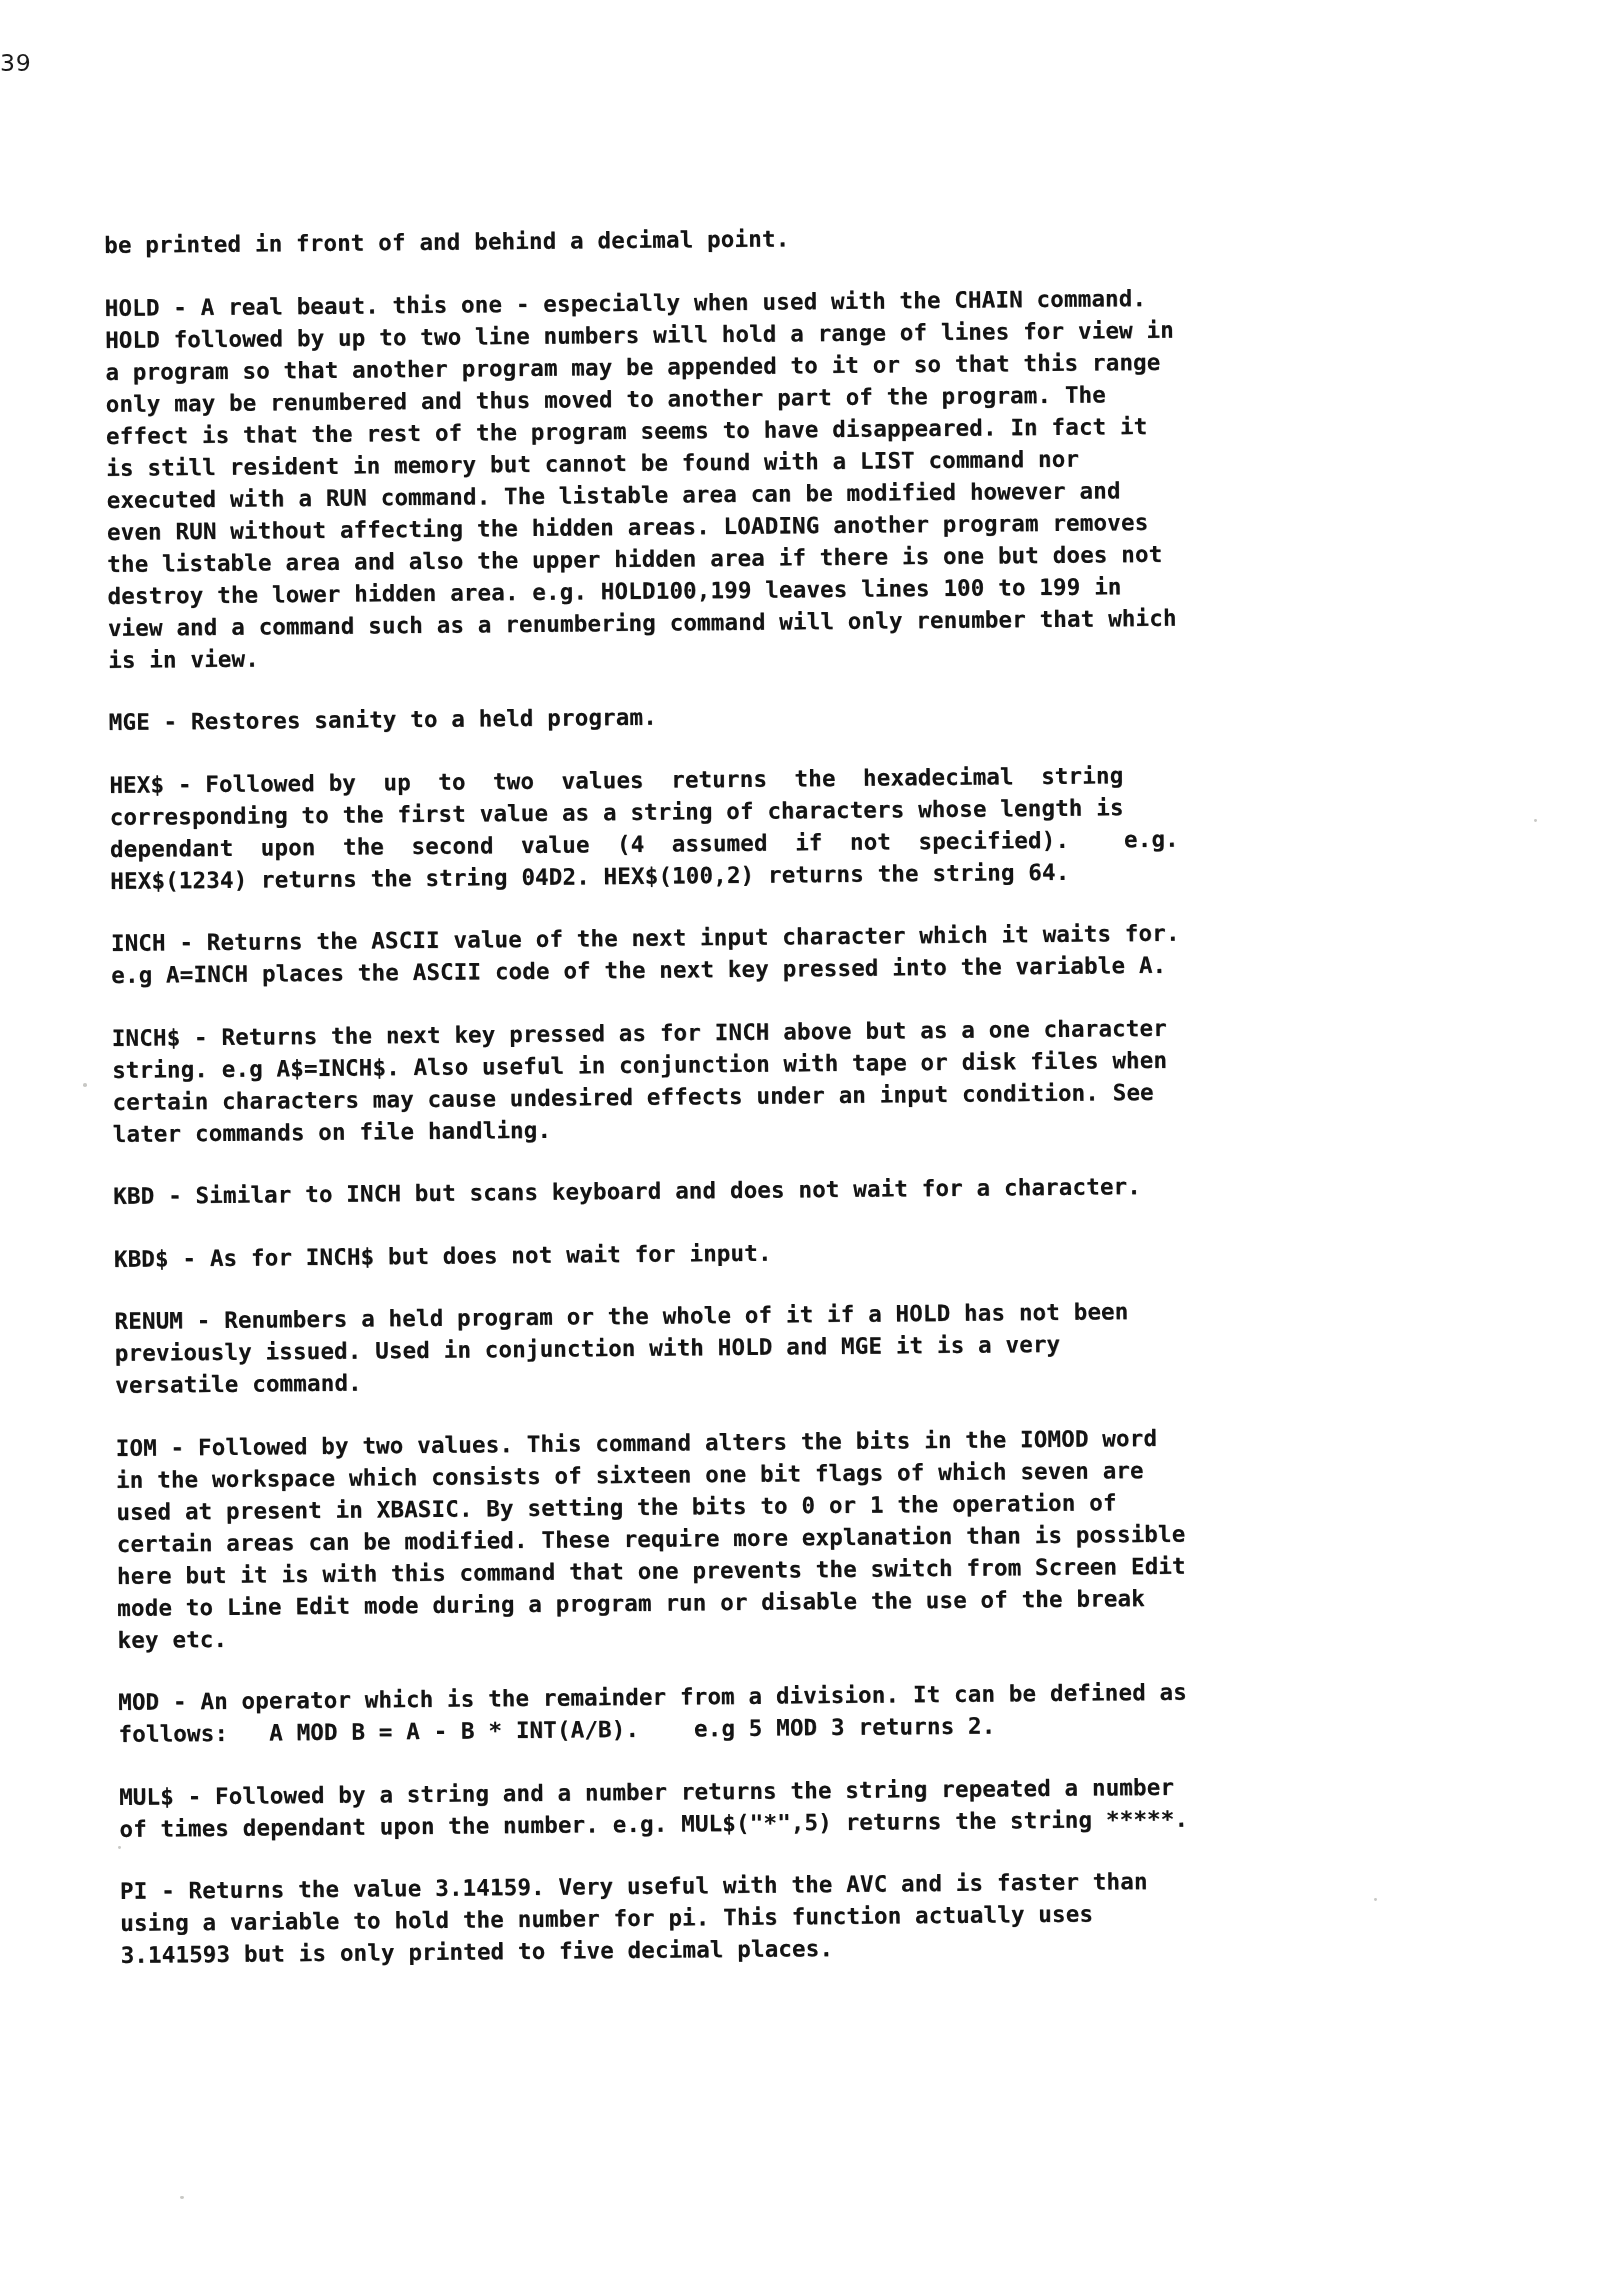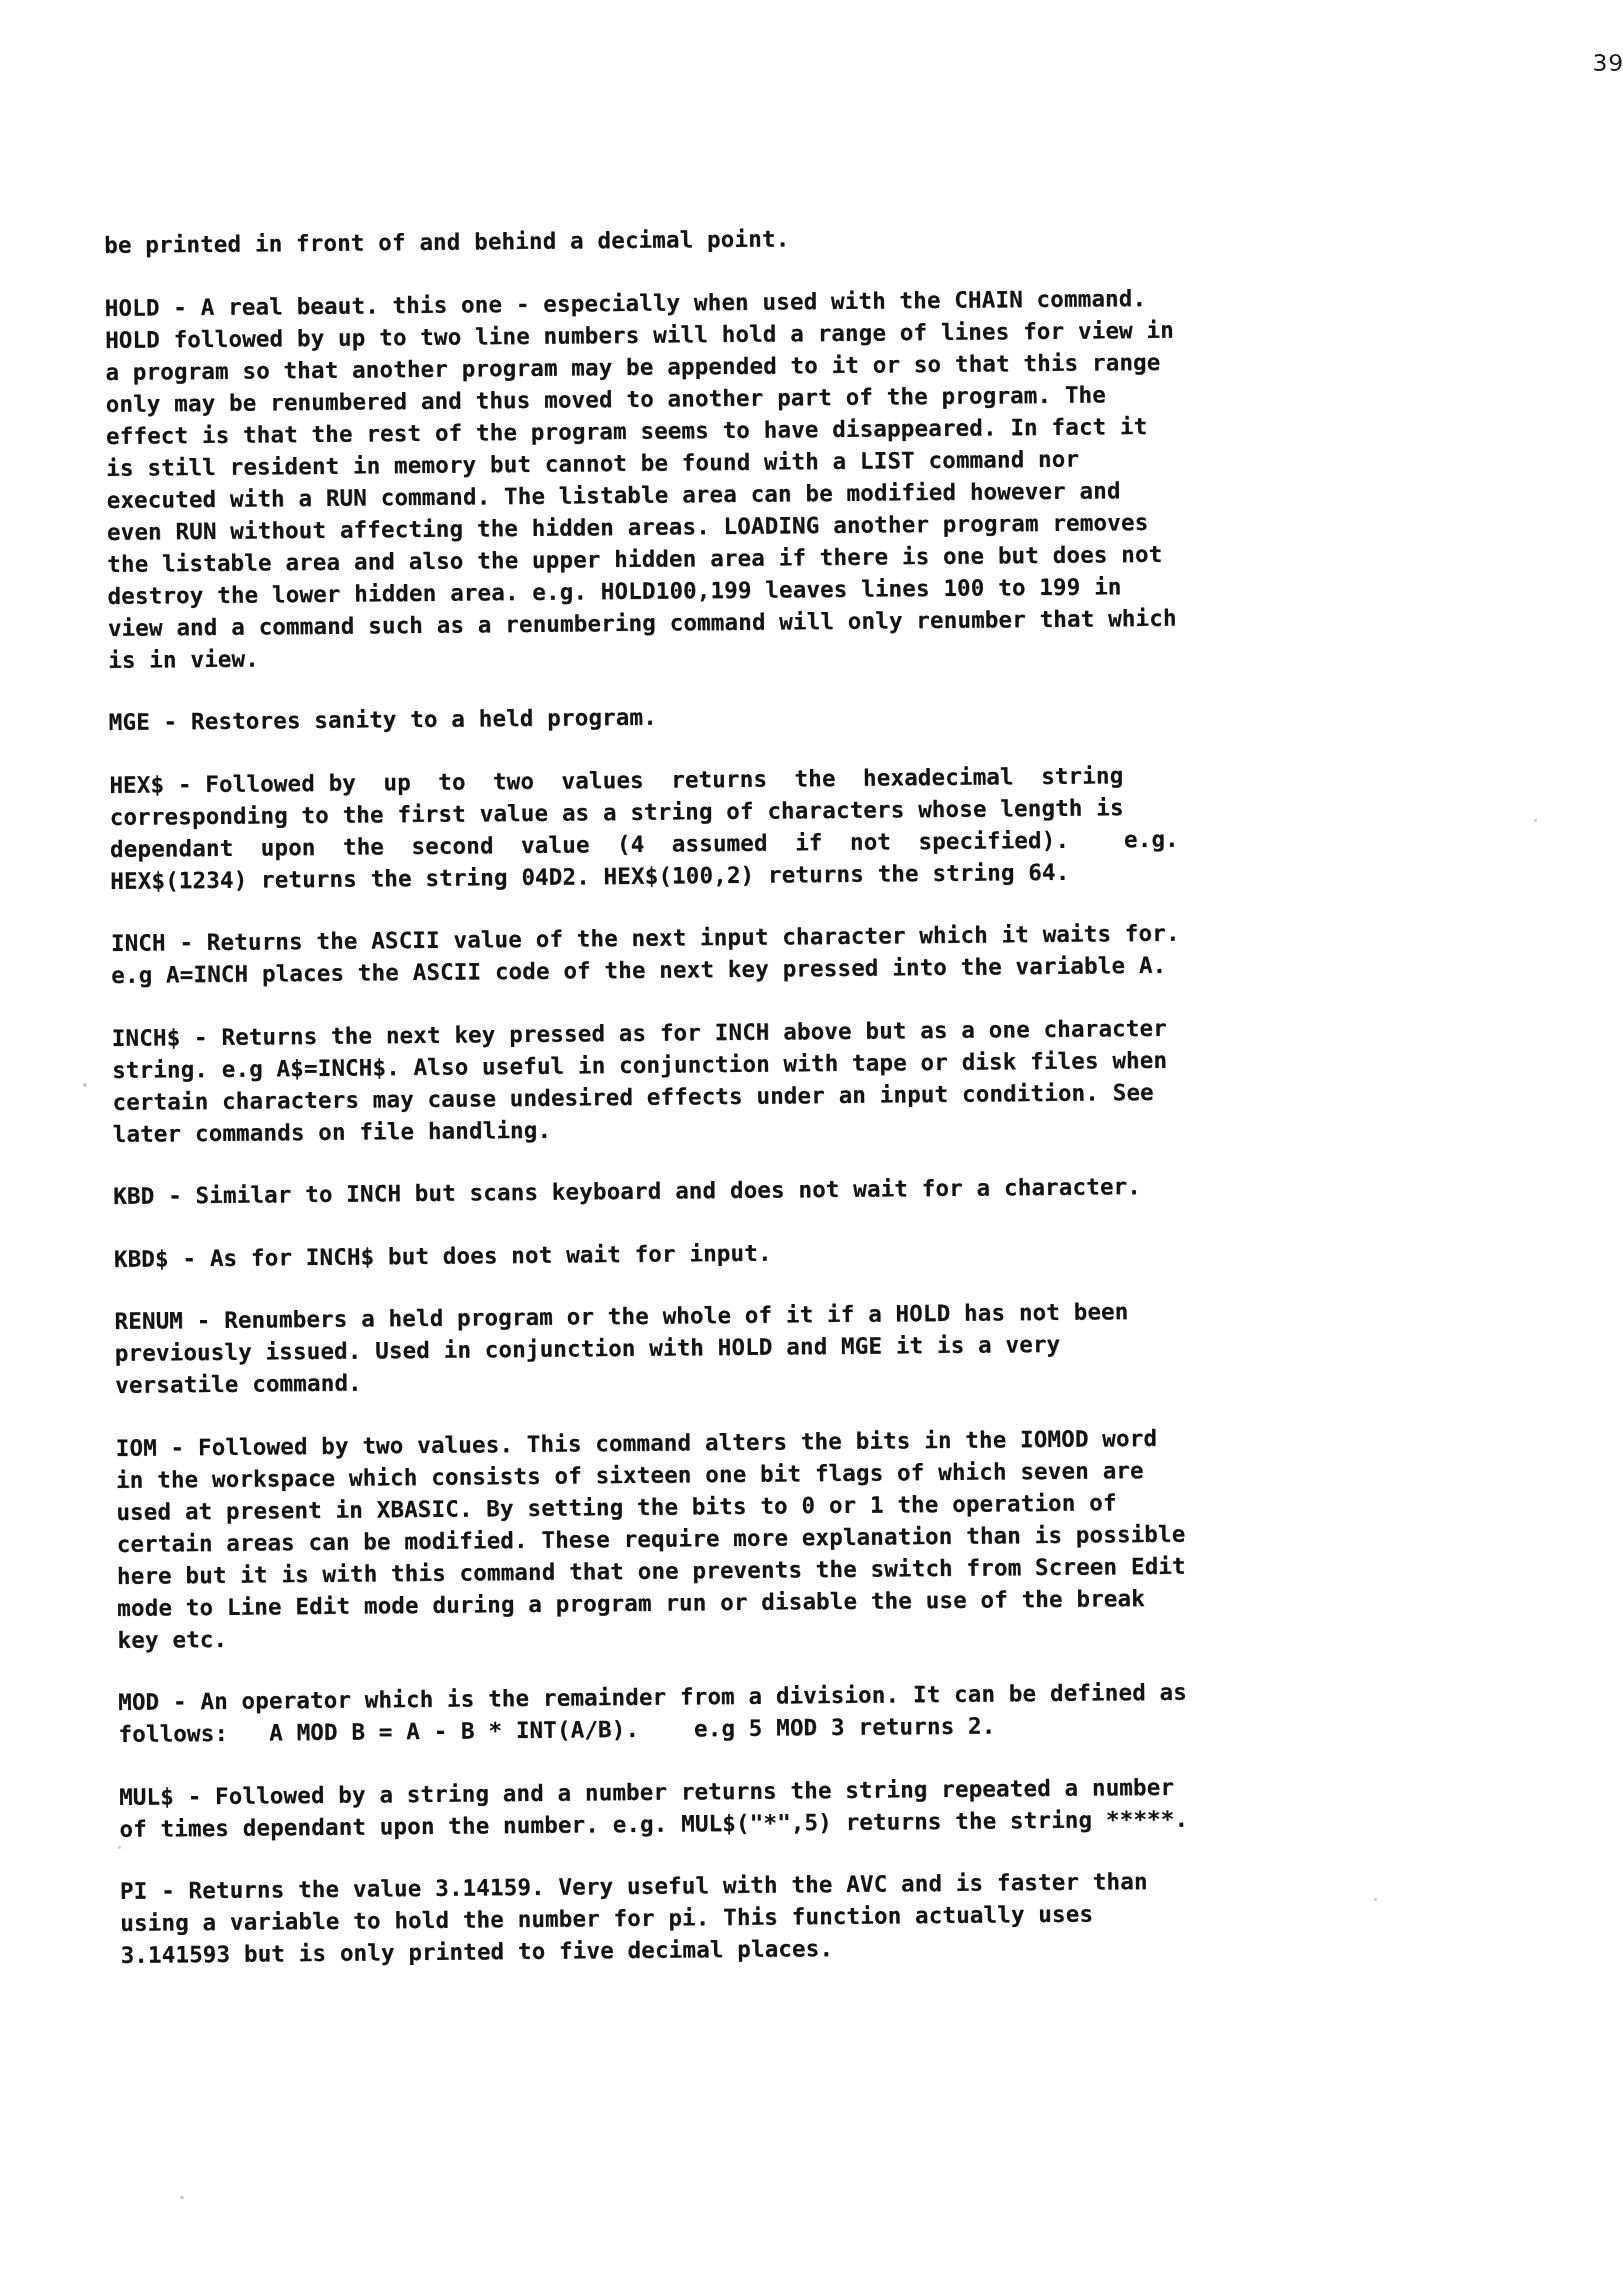--- a/index.html
+++ b/index.html
@@ -33,21 +33,21 @@
     width: 1318px;
     transform: rotate(-0.55deg);
     transform-origin: 0 0;
   }
 
   #page-number {
     position: absolute;
     top: 49px;
     left: 0;
     right: 0;
-    text-align: right;
+    text-align: left;
     font-family: "DejaVu Sans", "Liberation Sans", sans-serif;
     font-size: 23.6px;
     color: #1a1a1a;
     letter-spacing: 0.7px;
   }
 
   .para {
     margin: 0 0 30.5px 0;
     font-size: 22.6px;
     line-height: 32px;

